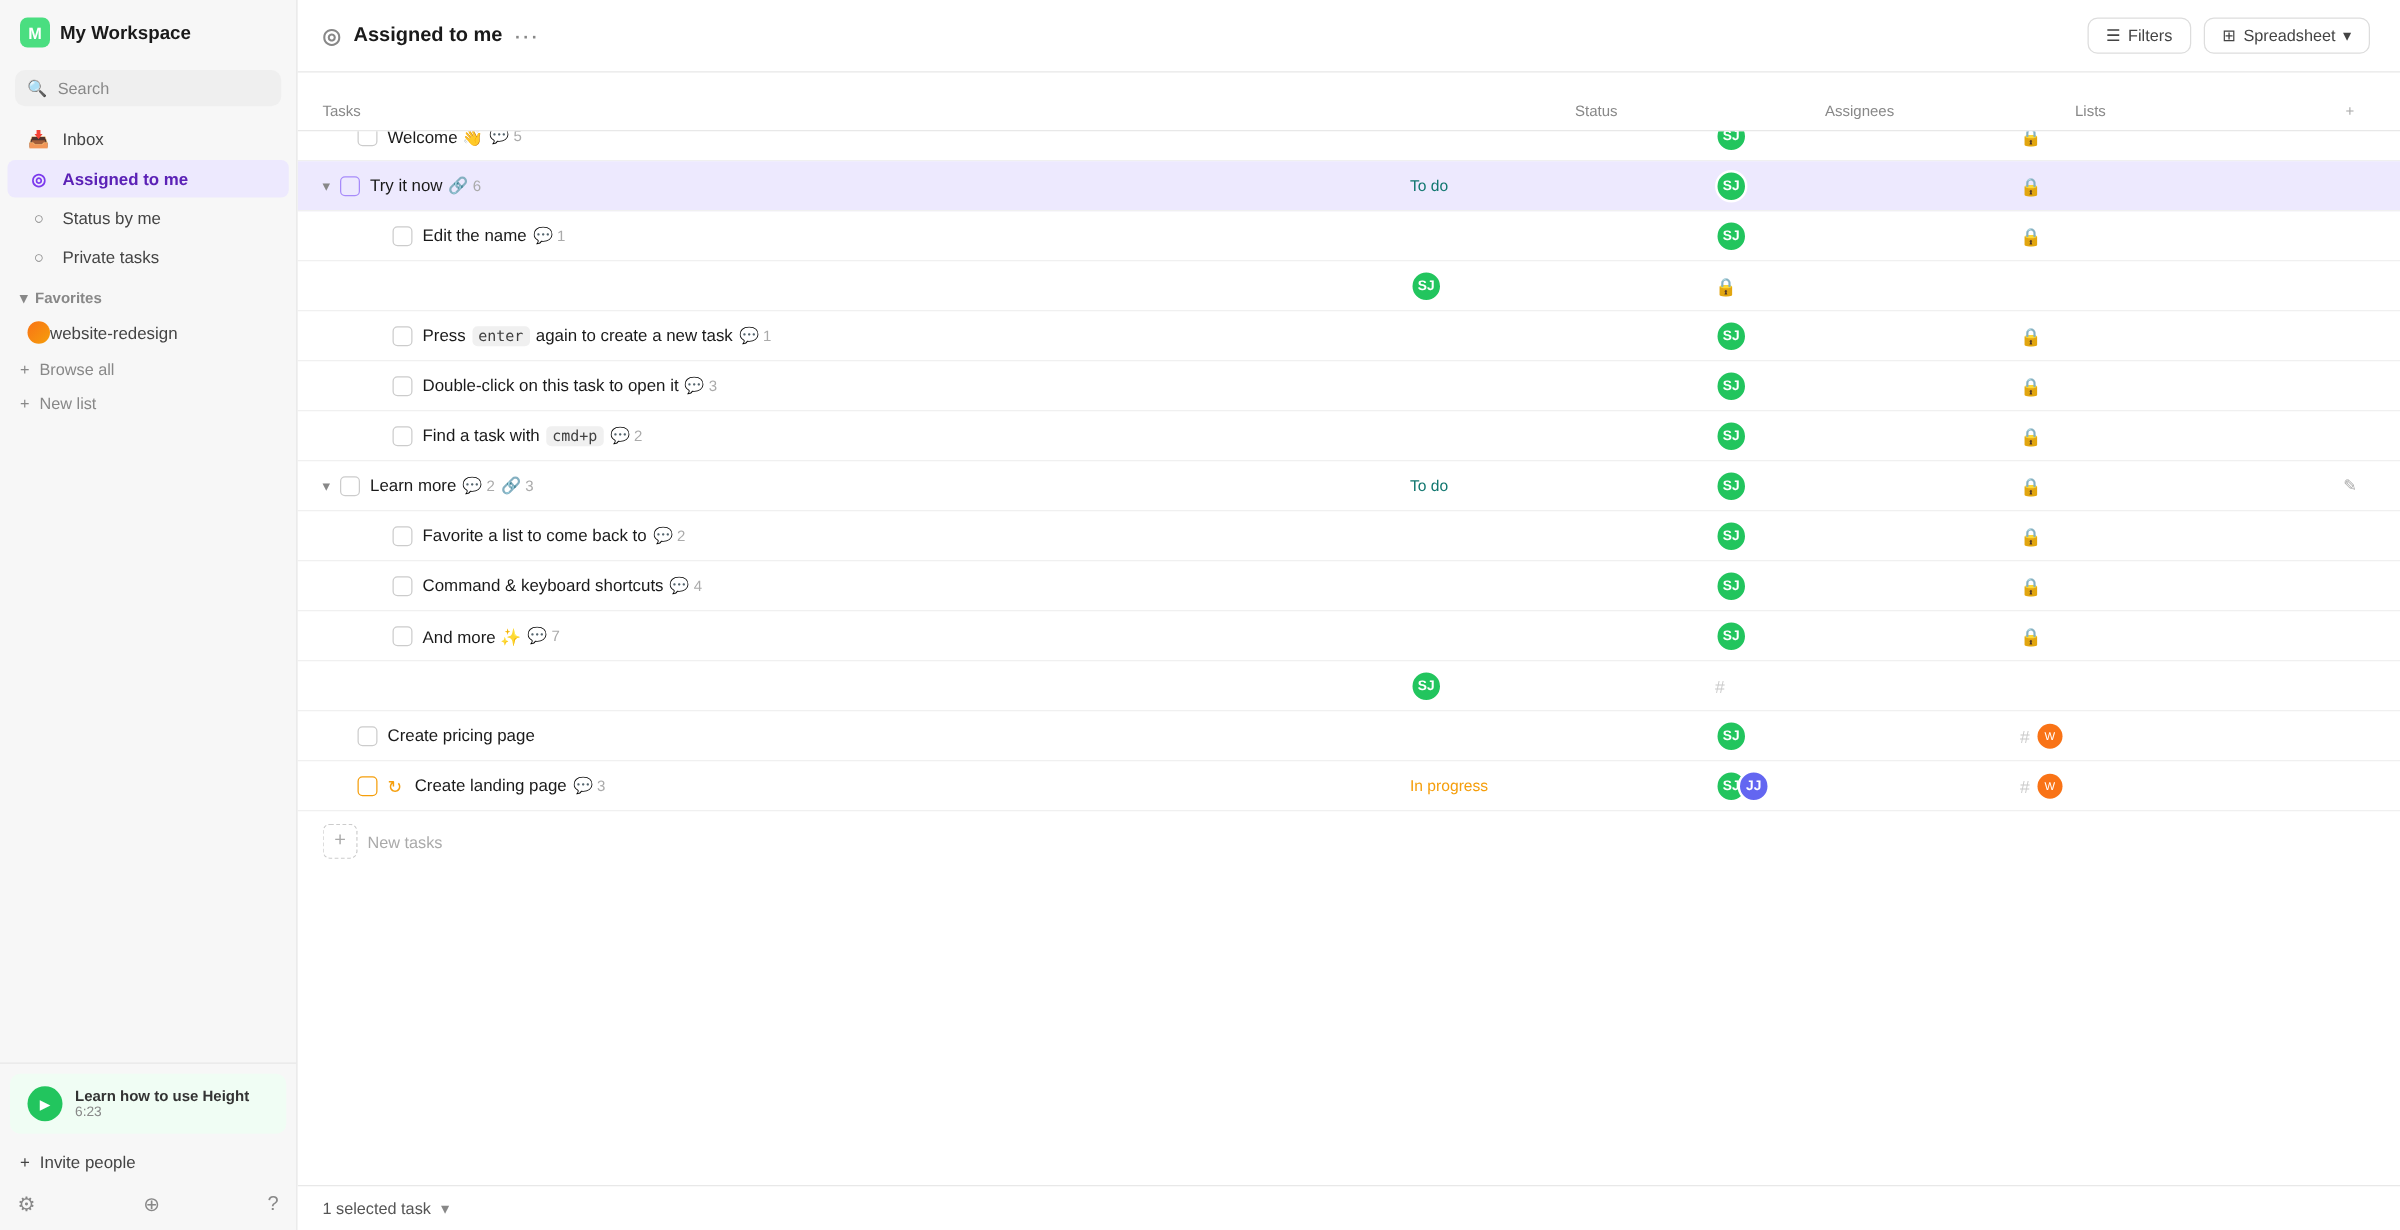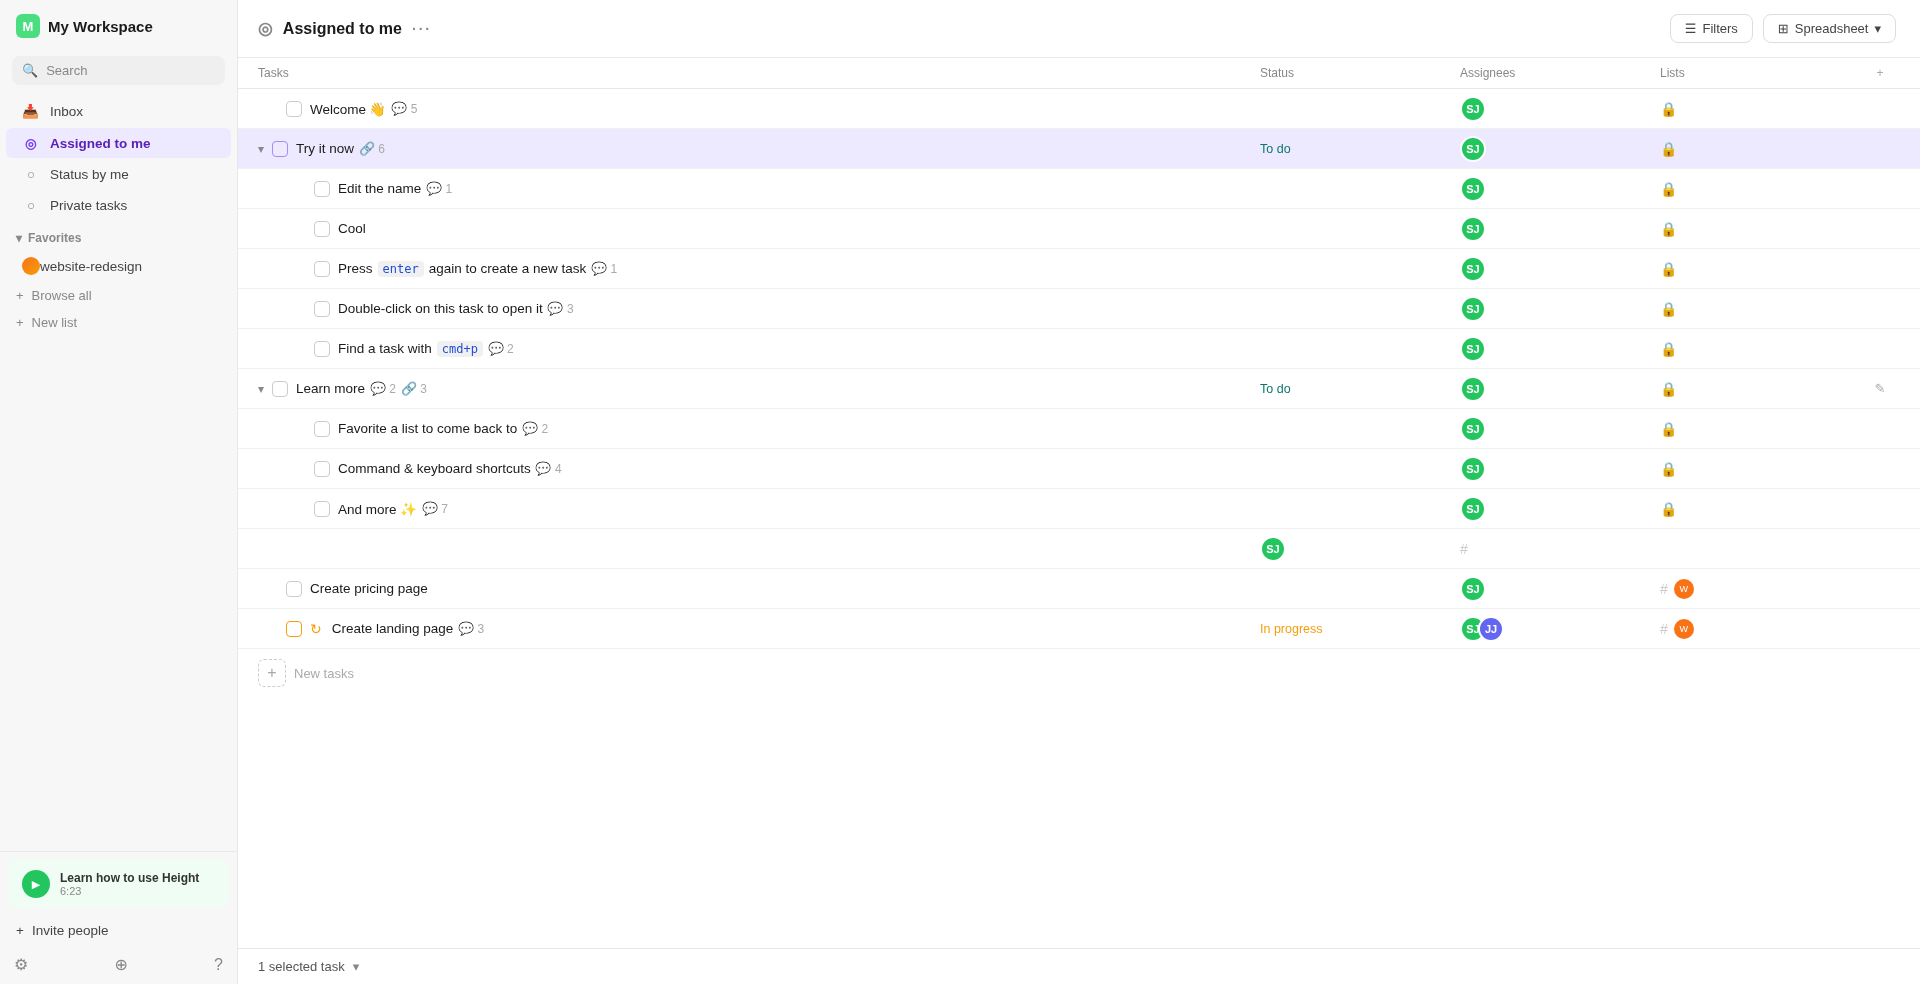--- a/index.html
+++ b/index.html
@@ -167,31 +167,32 @@
     }
     .table-header {
       display: grid;
       grid-template-columns: 1fr 200px 200px 200px 40px;
       padding: 8px 20px;
       border-bottom: 1px solid #e8e8e8;
       font-size: 12px;
       color: #888;
       font-weight: 500;
       position: sticky;
-      top: 0;
+      top: 16px;
       background: #fff;
       z-index: 10;
     }
     .task-row {
       display: grid;
       grid-template-columns: 1fr 200px 200px 200px 40px;
       padding: 0 20px;
       border-bottom: 1px solid #f0f0f0;
       align-items: center;
       min-height: 40px;
+      gap: 44px;
     }
     .task-row.highlighted { background: #ede9fe; }
     .task-row.indented { padding-left: 48px; }
 
     .task-name-cell {
       display: flex;
       align-items: center;
       gap: 8px;
       padding: 8px 0;
       min-width: 0;
@@ -206,21 +207,21 @@
     .task-label { font-size: 13.5px; color: #1a1a1a; display: flex; align-items: center; gap: 5px; flex-wrap: wrap; }
     .chevron { color: #888; cursor: pointer; font-size: 12px; }
     .comment-count { display: flex; align-items: center; gap: 3px; color: #aaa; font-size: 12px; }
     .link-count { display: flex; align-items: center; gap: 3px; color: #aaa; font-size: 12px; }
     .code-tag {
       background: #f0f0f0;
       border-radius: 4px;
       padding: 1px 5px;
       font-size: 12px;
       font-family: monospace;
-      color: #1d4ed8;
+      color: #404040;
     }
 
     .status-badge {
       font-size: 12.5px;
       color: #888;
       padding: 3px 0;
     }
     .status-inprogress { color: #f59e0b; font-weight: 500; }
     .status-todo { color: #0f766e; }
 
@@ -470,25 +471,20 @@
       <div class="assignees-cell">
         <div class="avatar avatar-sj">SJ</div>
       </div>
       <div class="lists-cell">
         <span class="lock-icon">🔒</span>
       </div>
       <div></div>
     </div>
 
     <div class="task-row indented">
-      <div class="task-name-cell">
-        <div style="width:20px"></div>
-        <div class="checkbox"></div>
-        <div class="task-label">Cool</div>
-      </div>
       <div class="status-badge"></div>
       <div class="assignees-cell">
         <div class="avatar avatar-sj">SJ</div>
       </div>
       <div class="lists-cell">
         <span class="lock-icon">🔒</span>
       </div>
       <div></div>
     </div>
 

